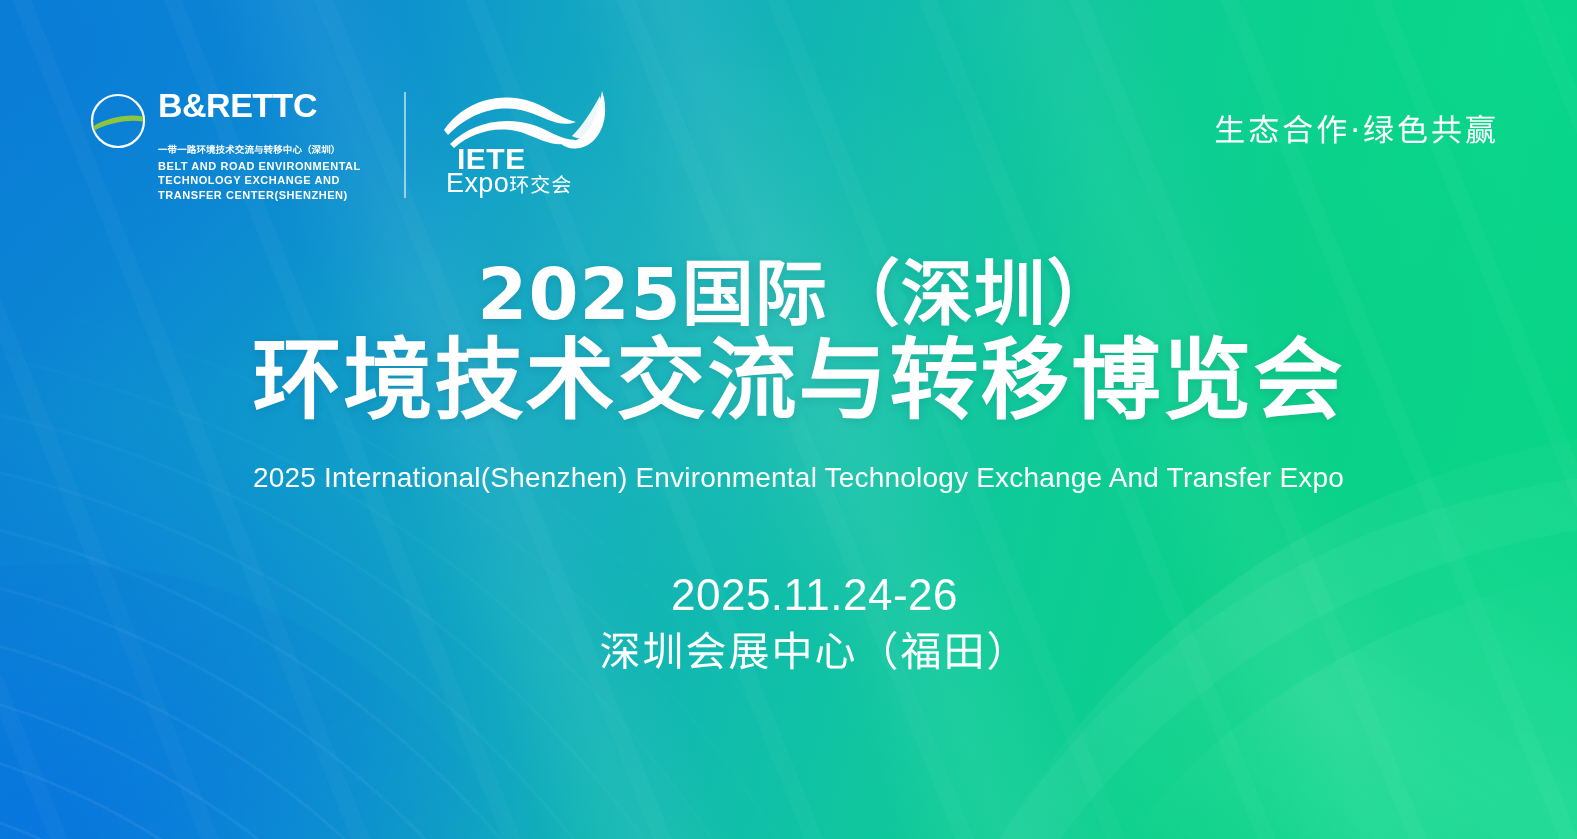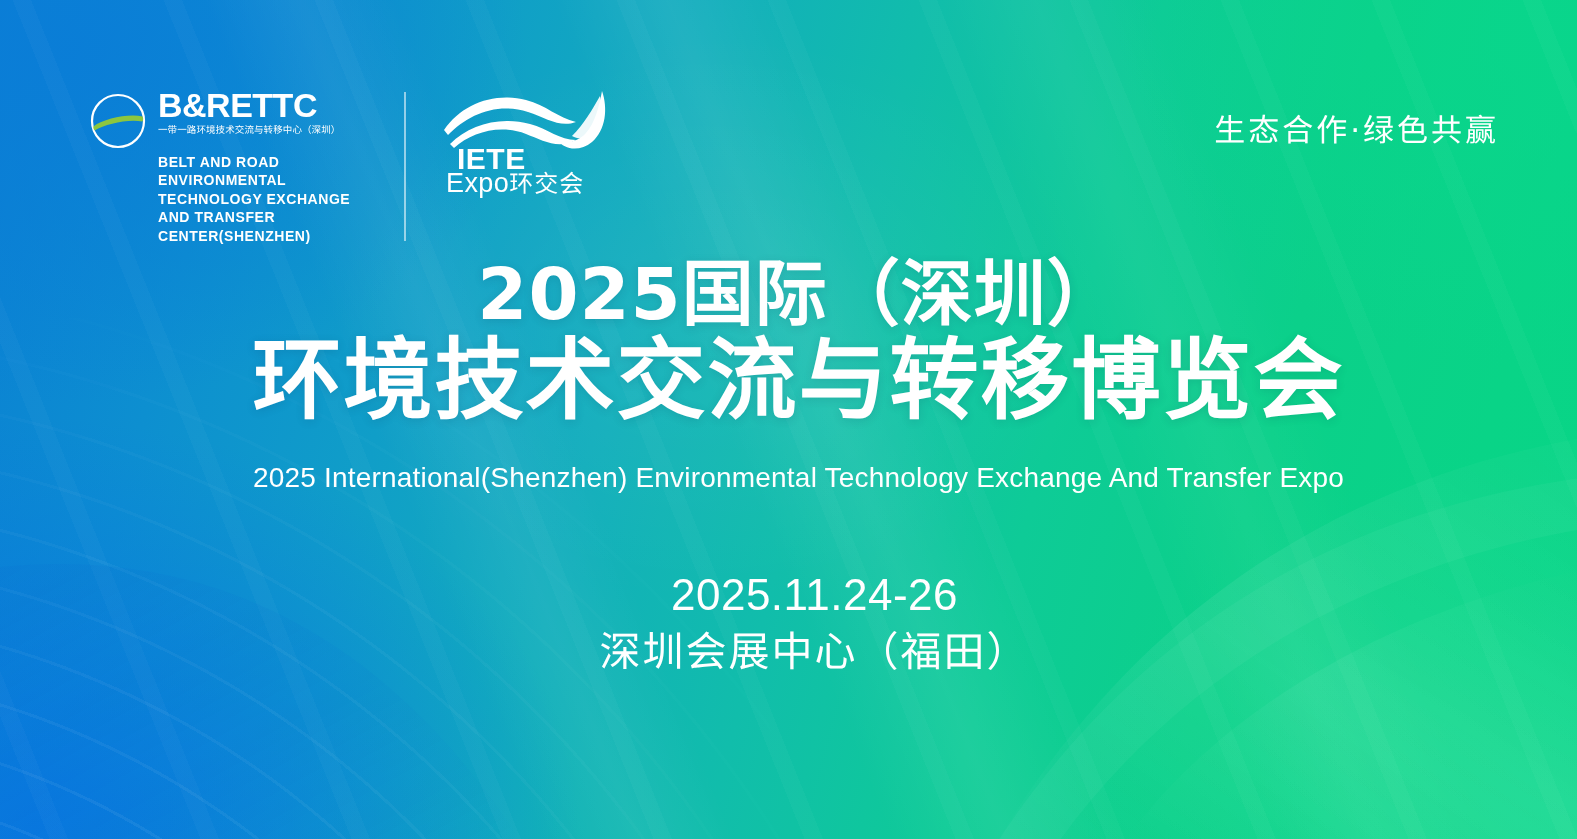--- a/index.html
+++ b/index.html
@@ -128,35 +128,35 @@
     font-size: 34px;
     font-weight: 700;
     letter-spacing: -0.5px;
     line-height: 1;
     white-space: nowrap;
   }
 
   .brettc-cn {
     color: #ffffff;
     font-size: 9.5px;
-    font-weight: 400;
+    font-weight: 700;
     letter-spacing: 0.1px;
     line-height: 1.25;
-    margin-top: 2px;
+    margin-top: 22px;
     white-space: nowrap;
     font-family: "DejaVu Sans", "Liberation Sans", sans-serif;
   }
 
   .brettc-en {
     color: #ffffff;
-    font-size: 14px;
+    font-size: 11px;
     font-weight: 700;
     letter-spacing: 0.55px;
     line-height: 1.32;
-    margin-top: 17px;
+    margin-top: 3px;
     max-width: 212px;
     text-transform: uppercase;
   }
 
   .brettc-divider {
     width: 2px;
     align-self: stretch;
     background: rgba(255,255,255,0.55);
     margin: 4px 2px 4px 0;
   }
@@ -196,21 +196,21 @@
   .iete-expo {
     color: #ffffff;
     font-size: 27px;
     font-weight: 400;
     letter-spacing: 0.4px;
     line-height: 1;
   }
 
   .iete-cn {
     color: #ffffff;
-    font-size: 24px;
+    font-size: 20px;
     font-weight: 400;
     letter-spacing: 1px;
     line-height: 1;
     font-family: "DejaVu Sans", "Liberation Sans", sans-serif;
   }
 
   
   .slogan {
     position: absolute;
     right: 98px;

